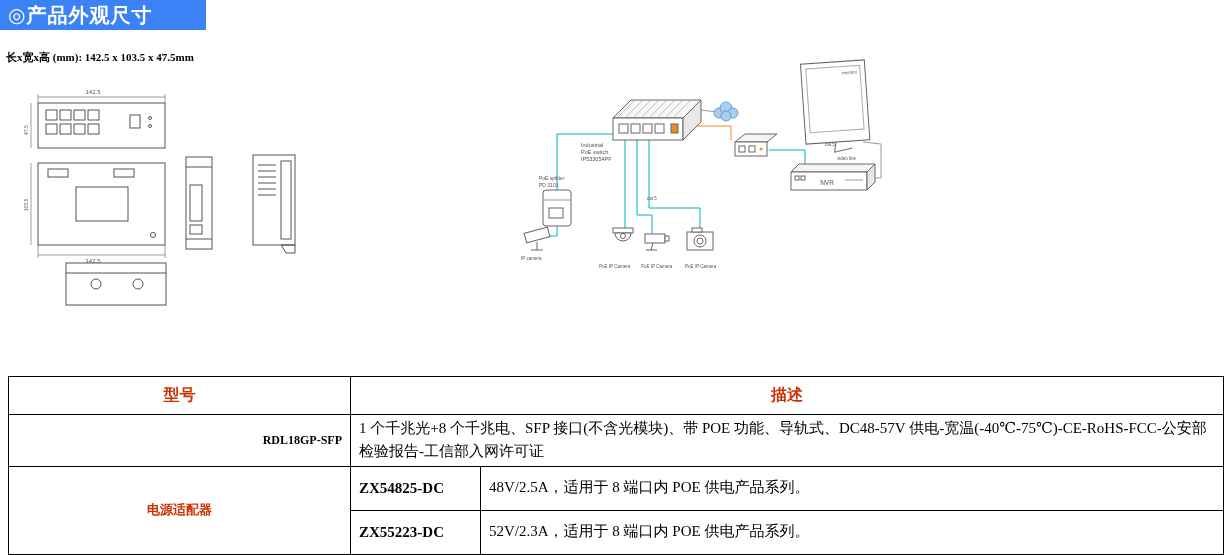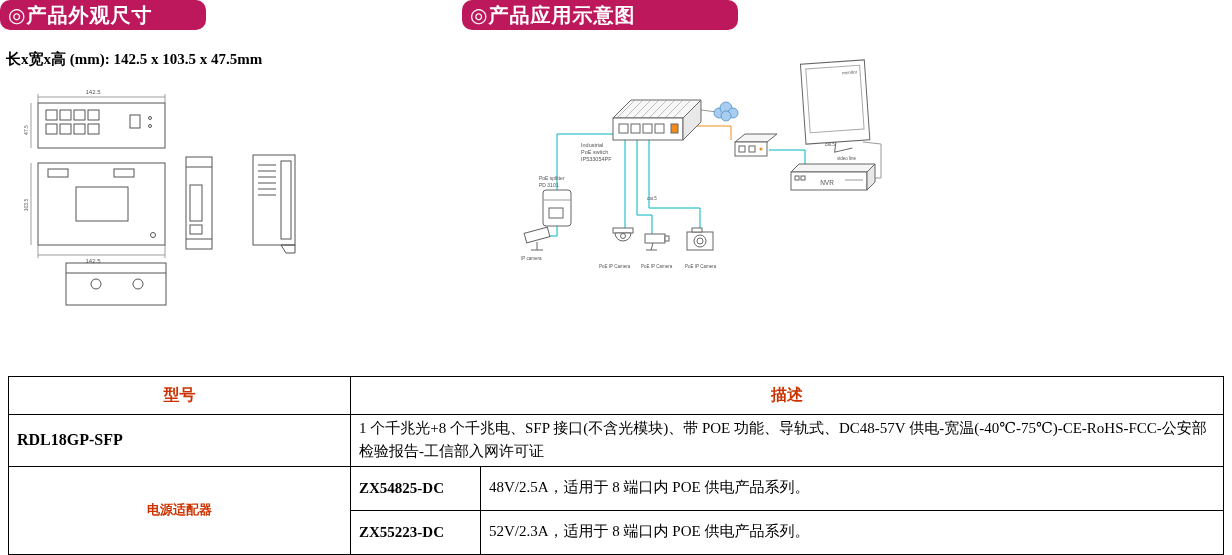--- a/index.html
+++ b/index.html
@@ -1,50 +1,47 @@
 <!DOCTYPE html>
 <html><head>
 <meta charset="utf-8">
 <style>
   html,body{margin:0;padding:0;background:#fff;}
   .page{position:relative;width:1232px;height:555px;background:#fff;overflow:hidden;
         font-family:"Liberation Serif","DejaVu Serif",serif;color:#000;}
-  .green-bar{position:absolute;height:30px;background:#be185d;color:#fff;
+  .green-bar{position:absolute;height:30px;background:#3b82f6;color:#fff;
              font-size:20px;font-weight:bold;line-height:30px;padding-left:8px;
-             box-sizing:border-box;letter-spacing:1px;border-radius:10px;}
+             box-sizing:border-box;letter-spacing:1px;}
   .bar-dimensions{left:0;top:7;width:206px;}
   .bar-application{left:462px;top:7;width:276px;}
   .bar-ordering{left:0;top:318px;width:1232px;}
-  .dims-subtitle{position:absolute;left:6px;top:50px;font-size:15px;font-weight:bold;}
+  .dims-subtitle{position:absolute;left:6px;top:50px;font-size:11px;font-weight:bold;}
   .drawings{position:absolute;left:18px;top:85px;}
   .diagram{position:absolute;left:495px;top:50px;}
   svg text{font-family:"Liberation Sans","DejaVu Sans",sans-serif;fill:#555;}
   .order-table{position:absolute;left:8px;top:376px;width:1216px;border-collapse:collapse;
                table-layout:fixed;font-size:15px;}
   .order-table td{border:1px solid #000;padding:2px 8px;vertical-align:middle;box-sizing:border-box;}
   .col-model{width:342px;}
   .col-part{width:130px;}
   .th-cell{color:#cc3300;font-weight:bold;text-align:center;font-size:16px;height:38px;margin-top:23px;}
-  .model-cell{text-align:left;font-weight:bold;font-size:16px;}
+  .model-cell{text-align:right;font-weight:bold;font-size:12px;}
   .adapter-cell{text-align:center;font-weight:bold;font-size:13px;color:#cc3300;}
   .part-cell{font-weight:bold;font-size:15px;}
   .desc-cell{text-align:left;padding-left:12px;line-height:1.55;}
   .row-main{height:48px;}
   .row-variant{height:44px;}
 </style>
 </head>
 <body>
 
 <div class="page">
 
   <div class="green-bar bar-dimensions">
     <span>◎产品外观尺寸</span>
-  </div>
-  <div class="green-bar bar-application">
-    <span>◎产品应用示意图</span>
   </div>
 
   <div class="dims-subtitle">长x宽x高 (mm): 142.5 x 103.5 x 47.5mm</div>
 
   <svg class="drawings" width="300" height="228" viewBox="0 0 300 228">
     <g stroke="#555" fill="none" stroke-width="1">
       <rect x="20" y="18" width="127" height="45"></rect>
       <rect x="28" y="25" width="11" height="10"></rect>
         <rect x="42" y="25" width="11" height="10"></rect>
       <rect x="56" y="25" width="11" height="10"></rect>

